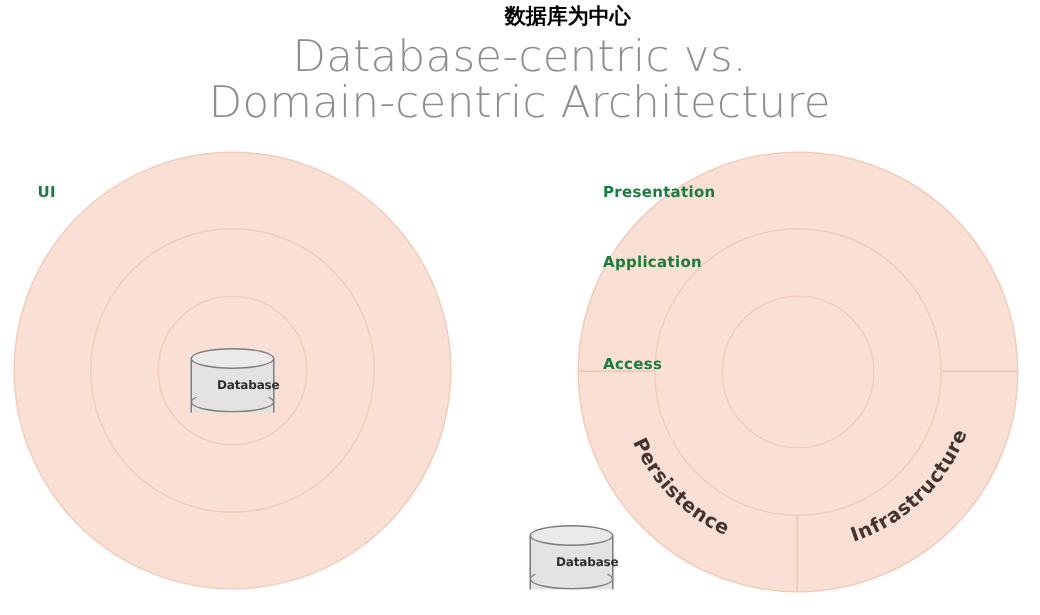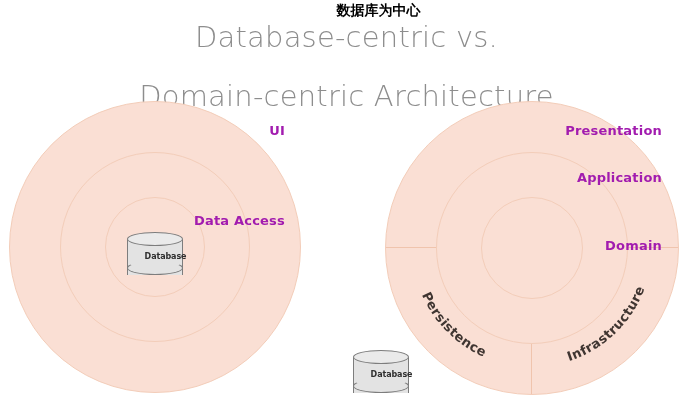--- a/index.html
+++ b/index.html
@@ -44,39 +44,39 @@
     text-align: center;
     font-family: "DejaVu Sans", "Liberation Sans", sans-serif;
     font-weight: 300;
     font-size: 29px;
     line-height: 31px;
     color: #8d8d8d;
     letter-spacing: 0.2px;
     white-space: nowrap;
   }
   #title-line1 { top: 22px; }
-  #title-line2 { top: 53px; margin-top: 28px; }
+  #title-line2 { top: 53px; }
 
   
   .ring {
     position: absolute;
     border-radius: 50%;
     box-sizing: border-box;
     background: #fadfd4;
     border: 1px solid #f3cdb9;
   }
 
   .ring-label {
     position: absolute;
     width: 260px;
-    text-align: right;
-    font-family: "DejaVu Sans", "Liberation Sans", sans-serif;
-    font-weight: bold;
-    font-size: 13px;
-    color: #a21caf;
+    text-align: left;
+    font-family: "DejaVu Sans", "Liberation Sans", sans-serif;
+    font-weight: bold;
+    font-size: 10px;
+    color: #15803d;
     letter-spacing: 0.2px;
     white-space: nowrap;
   }
 
   
   .divider {
     position: absolute;
     background: #f0c4ad;
   }
 
@@ -165,21 +165,20 @@
 
   <div class="ring" style="left:9px; top:101px; width:292px; height:292px;"></div>
 
   <div class="ring" style="left:60px; top:152px; width:190px; height:190px;"></div>
 
   <div class="ring" style="left:105px; top:197px; width:100px; height:100px;"></div>
 
   <div class="ring-label" style="left:25px; top:123px;">UI</div>
 
 
-  <div class="ring-label" style="left:25px; top:213px;">Data Access</div>
 
   <div class="cylinder" style="left:127px; top:232px;">
     <div class="cyl-body"></div>
     <div class="cyl-bottom"></div>
     <div class="cyl-top"></div>
     <div class="cyl-label">Database</div>
   </div>
 
   <div class="ring" style="left:385px; top:101px; width:294px; height:294px;"></div>
 
@@ -188,21 +187,21 @@
   <div class="ring" style="left:481px; top:197px; width:102px; height:102px;"></div>
 
   <div class="divider" style="left:386px; top:247px; width:50px; height:1px;"></div>
   <div class="divider" style="left:628px; top:247px; width:50px; height:1px;"></div>
   <div class="divider" style="left:531px; top:344px; width:1px; height:50px;"></div>
 
   <div class="ring-label" style="left:402px; top:170px;">Application</div>
 
   <div class="ring-label" style="left:402px; top:123px;">Presentation</div>
 
-  <div class="ring-label" style="left:402px; top:238px;">Domain</div>
+  <div class="ring-label" style="left:402px; top:238px;">Access</div>
 
   <svg class="arc-svg" viewBox="0 0 693 410">
     <defs>
 
       <path id="arc-persistence" d="M 412 247 A 120 120 0 0 0 532 367" fill="none"></path>
 
       <path id="arc-infrastructure" d="M 532 367 A 120 120 0 0 0 652 247" fill="none"></path>
     </defs>
 
     <text class="arc-text">

